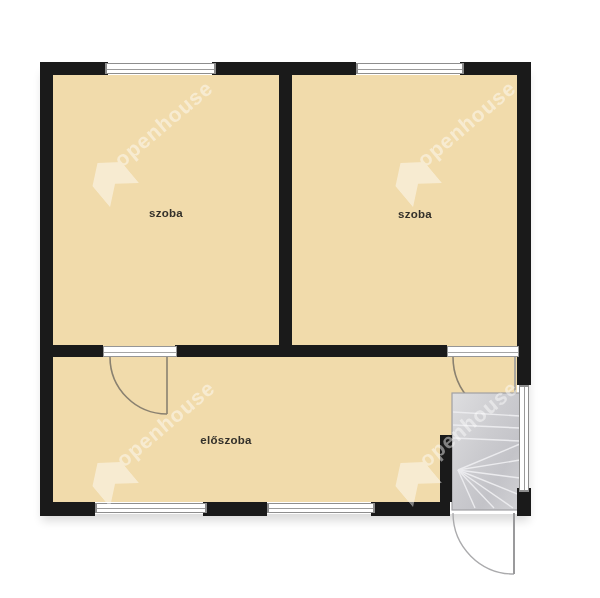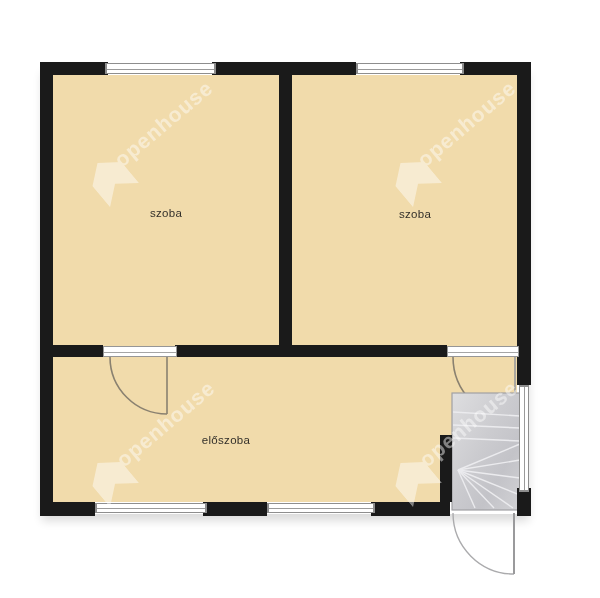--- a/index.html
+++ b/index.html
@@ -14,21 +14,21 @@
   .wall{background:#1a1a1a;}
   
   .win-h{background:#ffffff;border:1px solid #8e8e8e;border-left:2px solid #8e8e8e;border-right:2px solid #8e8e8e;}
   .win-h::after{content:"";position:absolute;left:0;right:0;top:50%;height:1px;background:#9a9a9a;}
   .win-v{background:#ffffff;border:1px solid #8e8e8e;border-top:2px solid #8e8e8e;border-bottom:2px solid #8e8e8e;}
   .win-v::after{content:"";position:absolute;top:0;bottom:0;left:50%;width:1px;background:#9a9a9a;}
   .door-frame{background:#ffffff;border:1px solid #969696;}
   .door-frame::after{content:"";position:absolute;left:0;right:0;top:50%;height:1px;background:#a5a5a5;}
   svg.layer{position:absolute;left:0;top:0;}
   
-  .room-label{position:absolute;font-size:11.5px;font-weight:400;color:#33302a;
+  .room-label{position:absolute;font-size:11.5px;font-weight:700;color:#33302a;
               text-align:center;letter-spacing:0.3px;}
   
   .wm{position:absolute;left:0;top:0;width:600px;height:598px;pointer-events:none;}
   .wm-tile{position:absolute;opacity:0.45;}
   .wm-text{position:absolute;height:24px;line-height:24px;font-size:21px;font-weight:700;
            color:#ffffff;letter-spacing:1px;transform-origin:left bottom;transform:rotate(-40deg);
            white-space:nowrap;}
   .wm-logo{position:absolute;width:38px;height:42px;transform:rotate(-40deg);}
 </style>
 </head>

